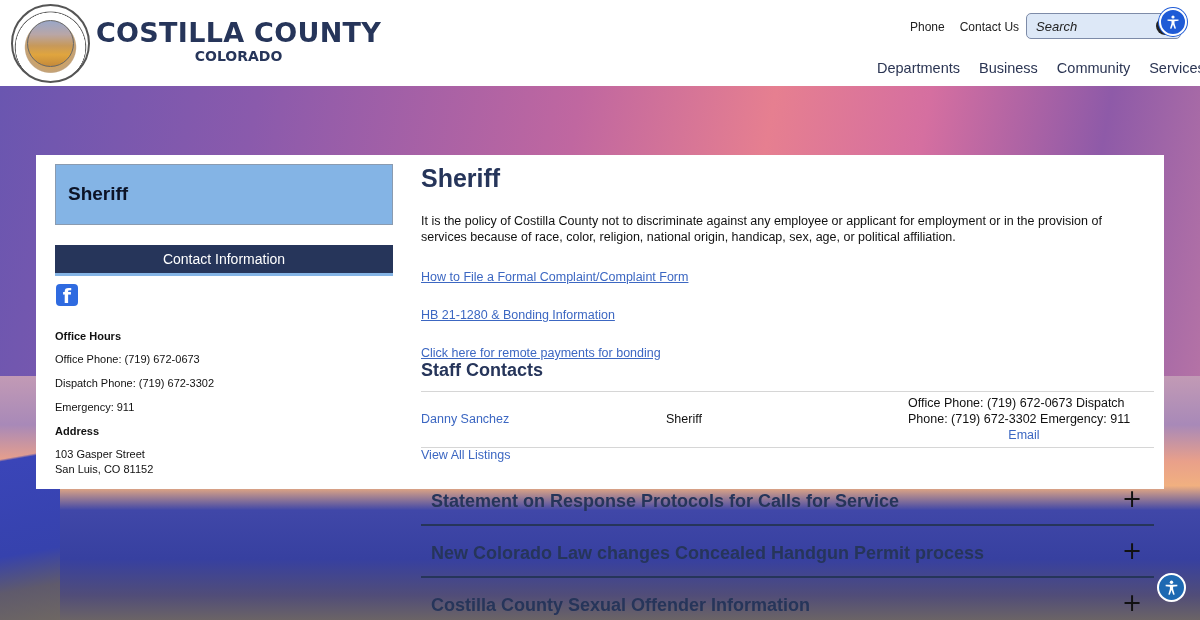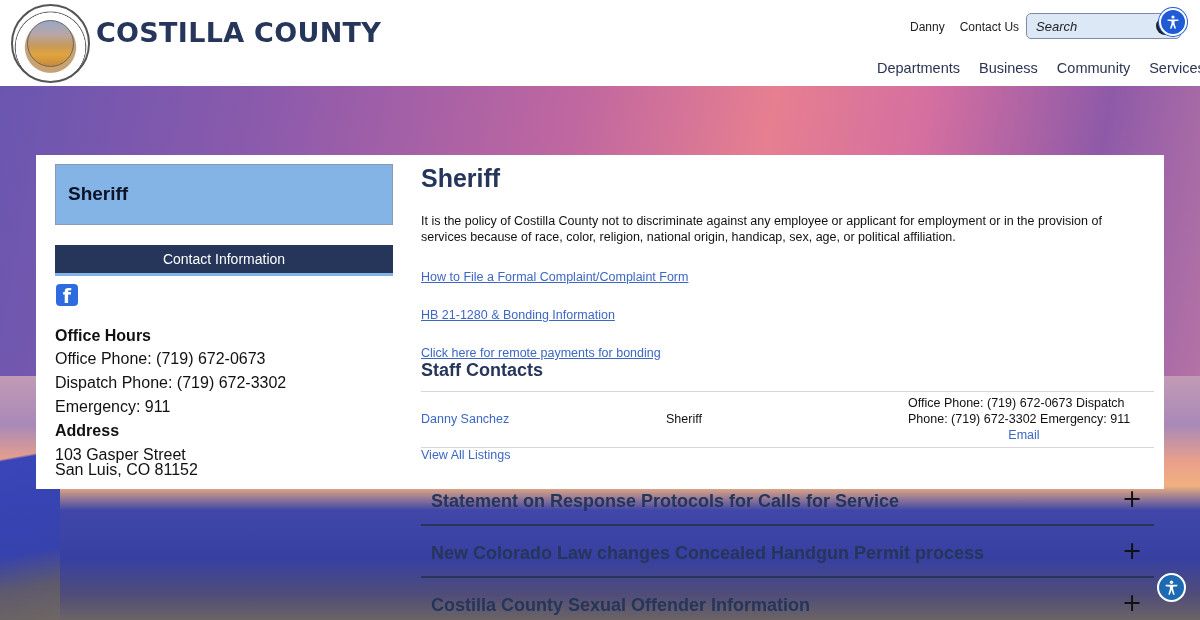--- a/index.html
+++ b/index.html
@@ -37,21 +37,21 @@
     .hero-ridge-left { position: absolute; left: 0; top: 300px; width: 60px; height: 234px;
       background: linear-gradient(170deg, rgba(0,0,0,0) 0%, rgba(0,0,0,0) 30%, #3a45b8 31%, #3642ad 70%, #5f5a6c 85%, #6e6763 100%); }
 
     
     .panel { position: absolute; left: 36px; top: 155px; width: 1128px; height: 334px; background: #fff; z-index: 2; }
 
     .side-title { position: absolute; left: 19px; top: 9px; width: 338px; height: 61px; background: #84b4e5; border: 1px solid #8a9bb0; }
     .side-title h2 { font-size: 19px; font-weight: bold; color: #0c1326; position: absolute; left: 12px; top: 18px; }
     .contact-bar { position: absolute; left: 19px; top: 90px; width: 338px; height: 31px; background: #26355a; border-bottom: 3px solid #84b4e5; color: #fff; font-size: 14px; text-align: center; line-height: 28px; }
     .fb-icon { position: absolute; left: 20px; top: 129px; width: 22px; height: 22px; border-radius: 4px; background: #2f6be0; color: #fff; font-weight: bold; font-size: 19px; text-align: center; line-height: 24px; font-family: "DejaVu Sans", sans-serif; overflow: hidden; }
-    .side-info { position: absolute; left: 19px; top: 174px; font-size: 16px; color: #111; }
+    .side-info { position: absolute; left: 19px; top: 174px; font-size: 11px; color: #111; }
     .side-info .lbl { font-weight: bold; margin-bottom: 9px; line-height: 14px; }
     .side-info .row { line-height: 14px; margin-bottom: 10px; }
     .side-info .addr { line-height: 15px; }
 
     .page-title { position: absolute; left: 385px; top: 9px; font-size: 25px; font-weight: bold; color: #26355a; }
     .policy { position: absolute; left: 385px; top: 58px; width: 700px; font-size: 12.5px; line-height: 16px; color: #111; }
     .link { color: #3c67c2; text-decoration: underline; cursor: pointer; font-size: 12.5px; }
     .links { position: absolute; left: 385px; top: 101px; }
     .links div { height: 26px; line-height: 16px; margin-top: 12px; }
 
@@ -71,24 +71,25 @@
   </style>
 </head>
 <body>
 
 <header class="header">
   <div class="seal">
     <div class="seal-inner"></div>
   </div>
   <div class="brand">
     <div class="brand-title">COSTILLA COUNTY</div>
+    <div class="brand-sub">COLORADO</div>
   </div>
 
   <nav class="util-nav">
-    <span>Danny</span>
+    <span>Phone</span>
     <span>Contact Us</span>
   </nav>
 
   <div class="search-box">
     <input type="text" placeholder="Search" style="">
     <span class="search-btn"></span>
   </div>
   <div class="a11y-top">
     <svg width="16" height="16" viewBox="0 0 16 16">
       <circle cx="8" cy="3" r="1.6" fill="#fff"></circle>

